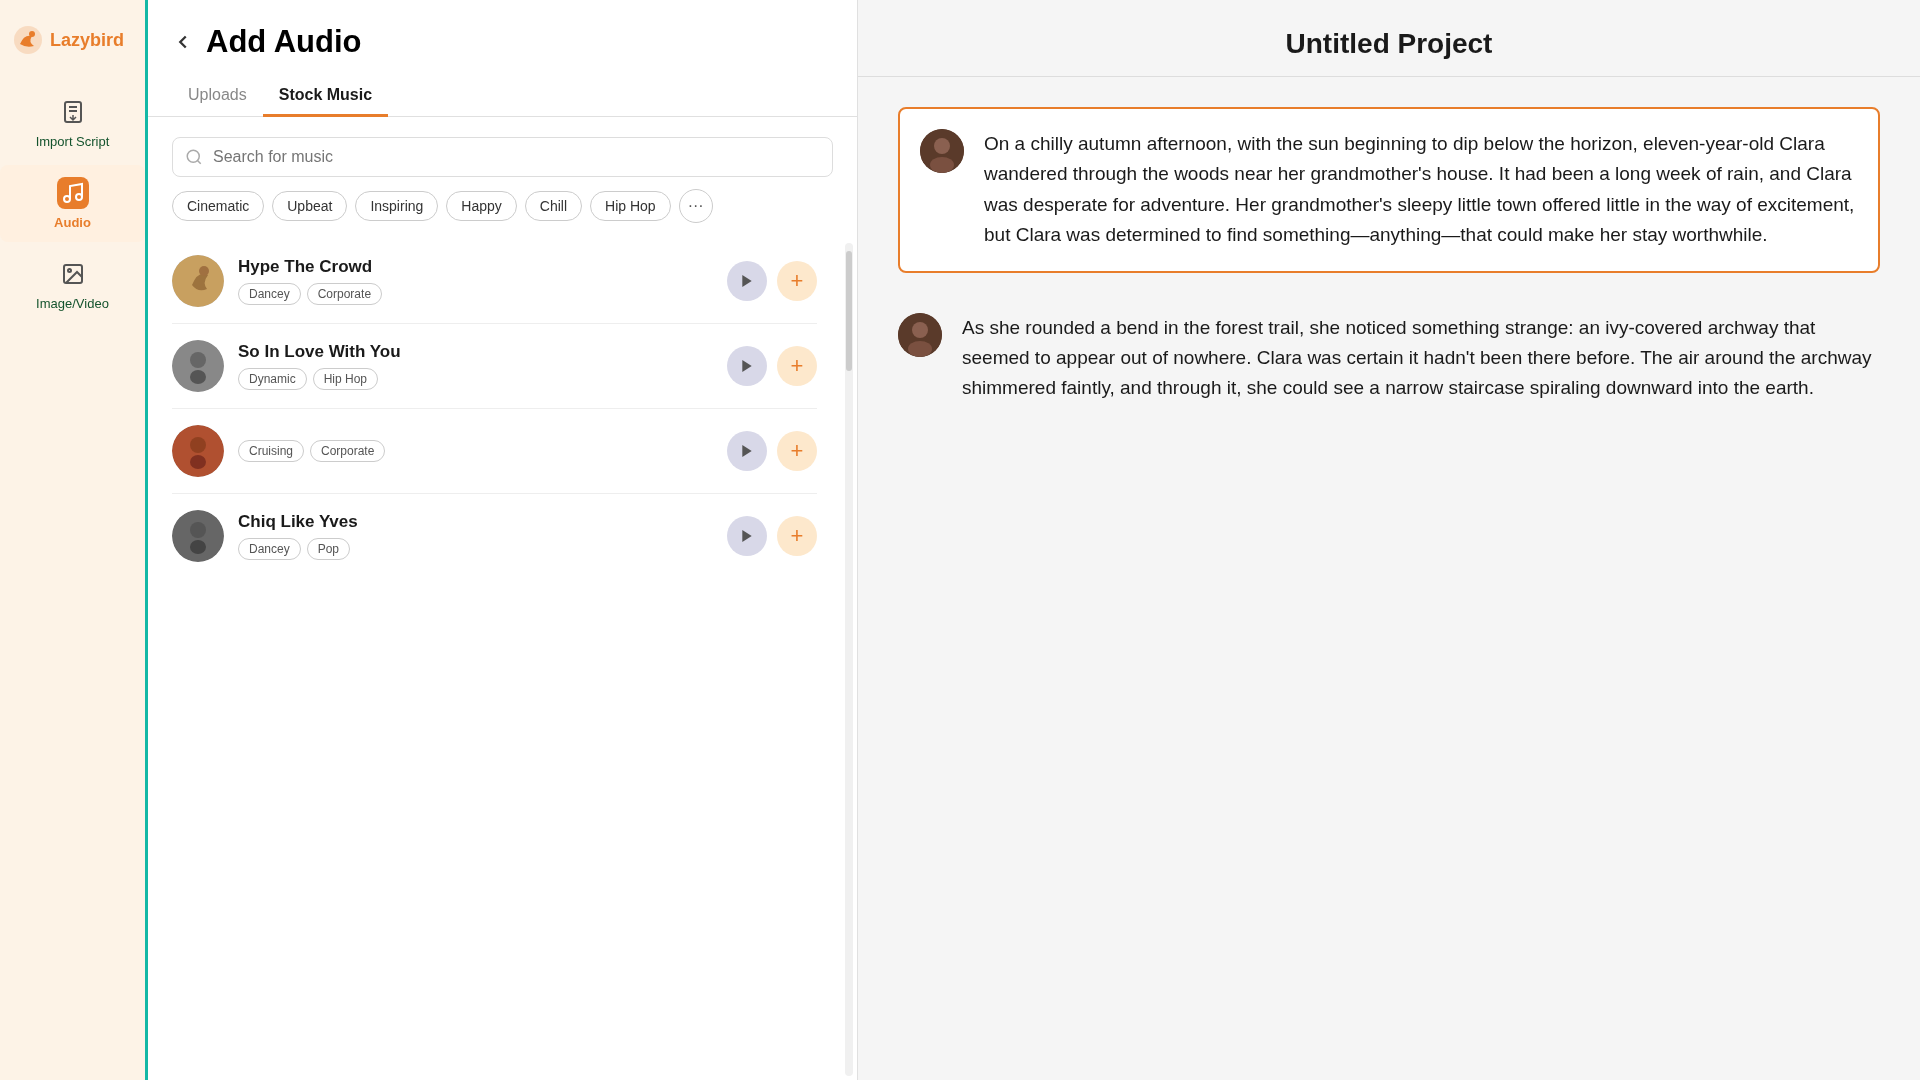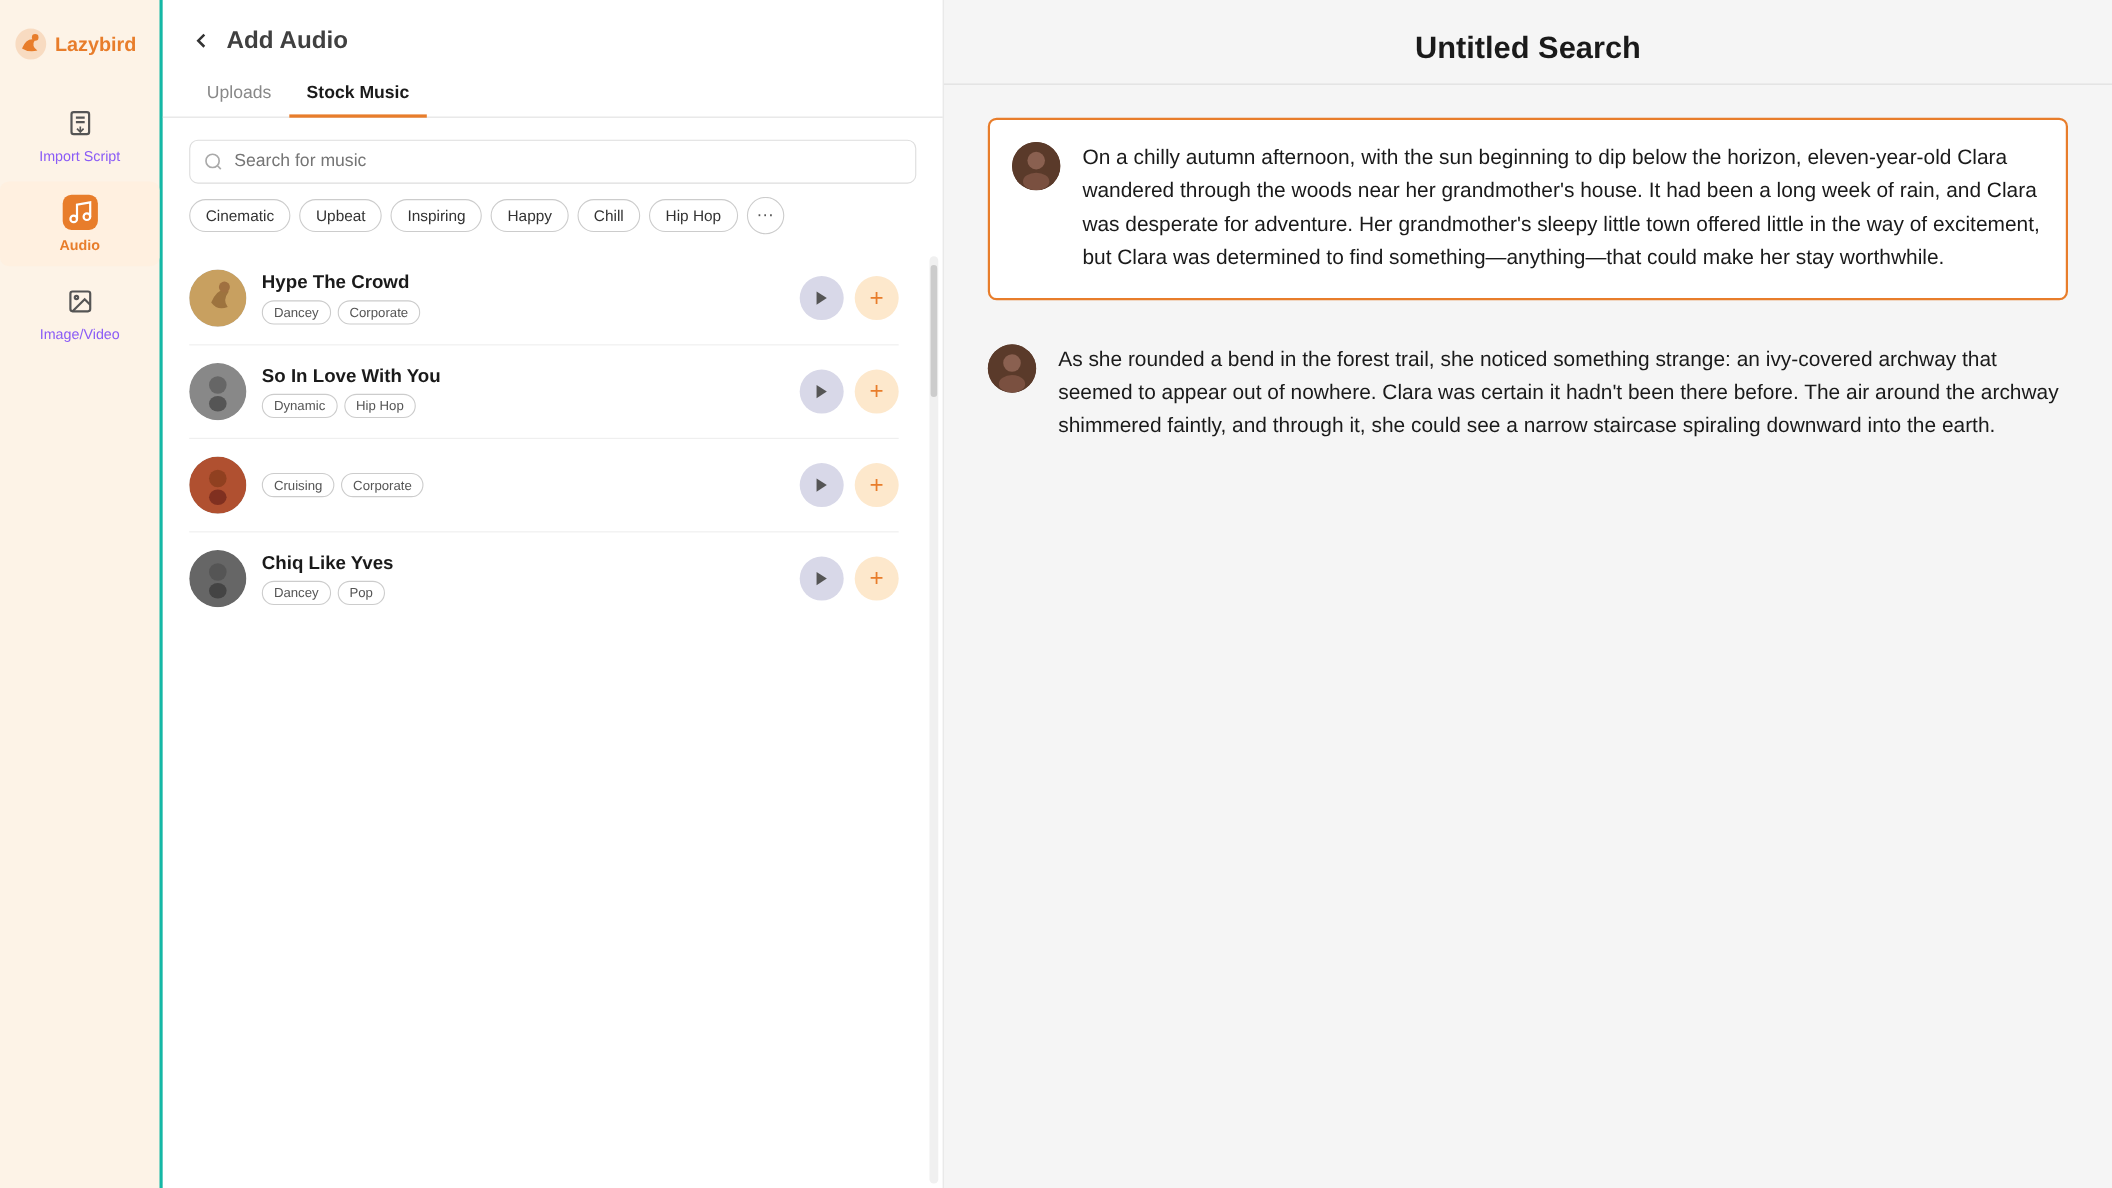--- a/index.html
+++ b/index.html
@@ -52,21 +52,21 @@
       align-items: center;
       justify-content: center;
       border-radius: 8px;
     }
     .sidebar-item.active .sidebar-item-icon {
       background: #e87d2b;
       color: white;
     }
     .sidebar-item-label {
       font-size: 13px;
-      color: #8b5cf6;
+      color: #14532d;
       text-align: center;
     }
     .sidebar-item.active .sidebar-item-label { color: #e87d2b; font-weight: 600; }
 
     
     .left-panel {
       width: 710px;
       background: white;
       display: flex;
       flex-direction: column;
@@ -82,23 +82,23 @@
     .back-btn {
       background: none;
       border: none;
       cursor: pointer;
       font-size: 20px;
       color: #333;
       display: flex;
       align-items: center;
     }
     .panel-title {
-      font-size: 22px;
+      font-size: 31px;
       font-weight: 700;
-      color: #404040;
+      color: #000000;
     }
     .tabs-row {
       display: flex;
       gap: 0;
       padding: 16px 24px 0;
       border-bottom: 1px solid #e0e0e0;
     }
     .tab {
       padding: 10px 16px;
       font-size: 16px;
@@ -502,21 +502,21 @@
 
     </div>
     <div class="scrollbar-track">
       <div class="scrollbar-thumb"></div>
     </div>
   </div>
 </div>
 
 <div class="right-panel">
   <div class="right-header">
-    <h2 class="project-title">Untitled Search</h2>
+    <h2 class="project-title">Untitled Project</h2>
   </div>
   <div class="right-divider"></div>
   <div class="right-content">
 
     <div class="story-block highlighted">
       <div class="story-avatar">
         <svg width="44" height="44" viewBox="0 0 44 44">
           <circle cx="22" cy="22" r="22" fill="#5a3a2a"></circle>
           <circle cx="22" cy="17" r="8" fill="#8a6050"></circle>
           <rect x="10" y="28" width="24" height="16" rx="12" fill="#7a5040"></rect>

